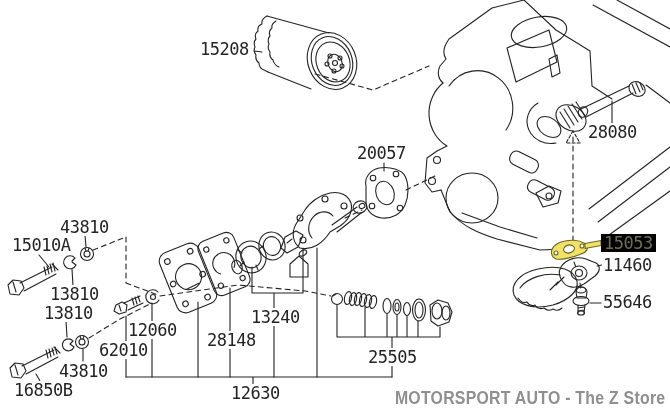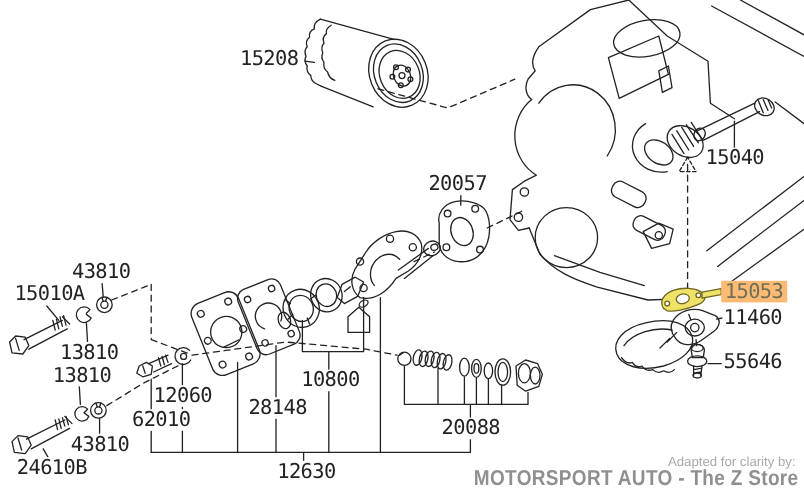--- a/index.html
+++ b/index.html
@@ -1,21 +1,21 @@
 <!DOCTYPE html>
 <html><head>
 <meta charset="utf-8">
 <style>
   html,body{margin:0;padding:0;background:#e8e8e8;}
   #stage{position:relative;width:670px;height:410px;background:#ffffff;overflow:hidden;
          font-family:"DejaVu Sans Mono",monospace;text-decoration:underline;}
   #art{position:absolute;left:0;top:0;}
   .plabel{position:absolute;font:17px "DejaVu Sans Mono",monospace;color:#232323;
           background:#ffffff;line-height:18px;letter-spacing:-0.5px;padding:0 1px;white-space:nowrap;}
-  .plabel.hl{background:#fdba74;color:#6F6F58;padding:0 3px;}
+  .plabel.hl{background:#000000;color:#6F6F58;padding:0 3px;}
   .credit{position:absolute;right:7px;top:379px;font:11px "Liberation Sans",sans-serif;color:#a9a9a9;}
   .brand{position:absolute;right:5px;top:388px;font:bold 18px "Liberation Sans",sans-serif;
          color:#8f8f8f;letter-spacing:0.3px;transform:scaleX(0.88);transform-origin:100% 50%;}
 </style>
 </head>
 <body>
 
 <div id="stage">
 
 <svg id="art" width="670" height="410" viewBox="0 0 670 410" fill="none" stroke="#232323" stroke-width="1.1" stroke-linecap="round" stroke-linejoin="round">
@@ -229,34 +229,33 @@
     <path d="M83,349 L83,361"></path>
     <path d="M40,381 L36,374"></path>
     <path d="M126,316 L126,377 M152,303 L152,377 M198,302 L198,377 M230,288 L230,377 M317,248 L317,377"></path>
     <path d="M252,267 L252,293 M303,248 L303,293 M252,293 L303,293 M274,293 L274,377"></path>
     <path d="M126,377 L392,377 M253,377 L253,385"></path>
     <path d="M337,305 L337,337 M365,307 L365,337 M387,314 L387,337 M397,315 L397,337 M407,316 L407,337 M418,321 L418,337 M440,327 L440,337 M337,337 L440,337 M392,337 L392,377"></path>
   </g>
 </svg>
 
 <div class="plabel" style="left:199px;top:40px">15208</div>
-<div class="plabel" style="left:587px;top:123px">15040</div>
+<div class="plabel" style="left:587px;top:123px">28080</div>
 <div class="plabel" style="left:356px;top:144px">20057</div>
 <div class="plabel hl" style="left:601px;top:234px">15053</div>
 <div class="plabel" style="left:602px;top:256px">11460</div>
 <div class="plabel" style="left:602px;top:293px">55646</div>
-<div class="plabel" style="left:367px;top:348px">20088</div>
-<div class="plabel" style="left:250px;top:308px">10800</div>
+<div class="plabel" style="left:367px;top:348px">25505</div>
+<div class="plabel" style="left:250px;top:308px">13240</div>
 <div class="plabel" style="left:206px;top:331px">28148</div>
 <div class="plabel" style="left:127px;top:321px">12060</div>
-<div class="plabel" style="left:109px;top:341px">62010</div>
+<div class="plabel" style="left:98px;top:341px">62010</div>
 <div class="plabel" style="left:59px;top:218px">43810</div>
 <div class="plabel" style="left:11px;top:236px">15010A</div>
 <div class="plabel" style="left:49px;top:285px">13810</div>
 <div class="plabel" style="left:43px;top:304px">13810</div>
 <div class="plabel" style="left:58px;top:362px">43810</div>
-<div class="plabel" style="left:13px;top:381px">24610B</div>
+<div class="plabel" style="left:13px;top:381px">16850B</div>
 <div class="plabel" style="left:230px;top:384px">12630</div>
 
-<div class="credit">Adapted for clarity by:</div>
 <div class="brand">MOTORSPORT AUTO - The Z Store</div>
 
 </div>
 
 </body></html>

